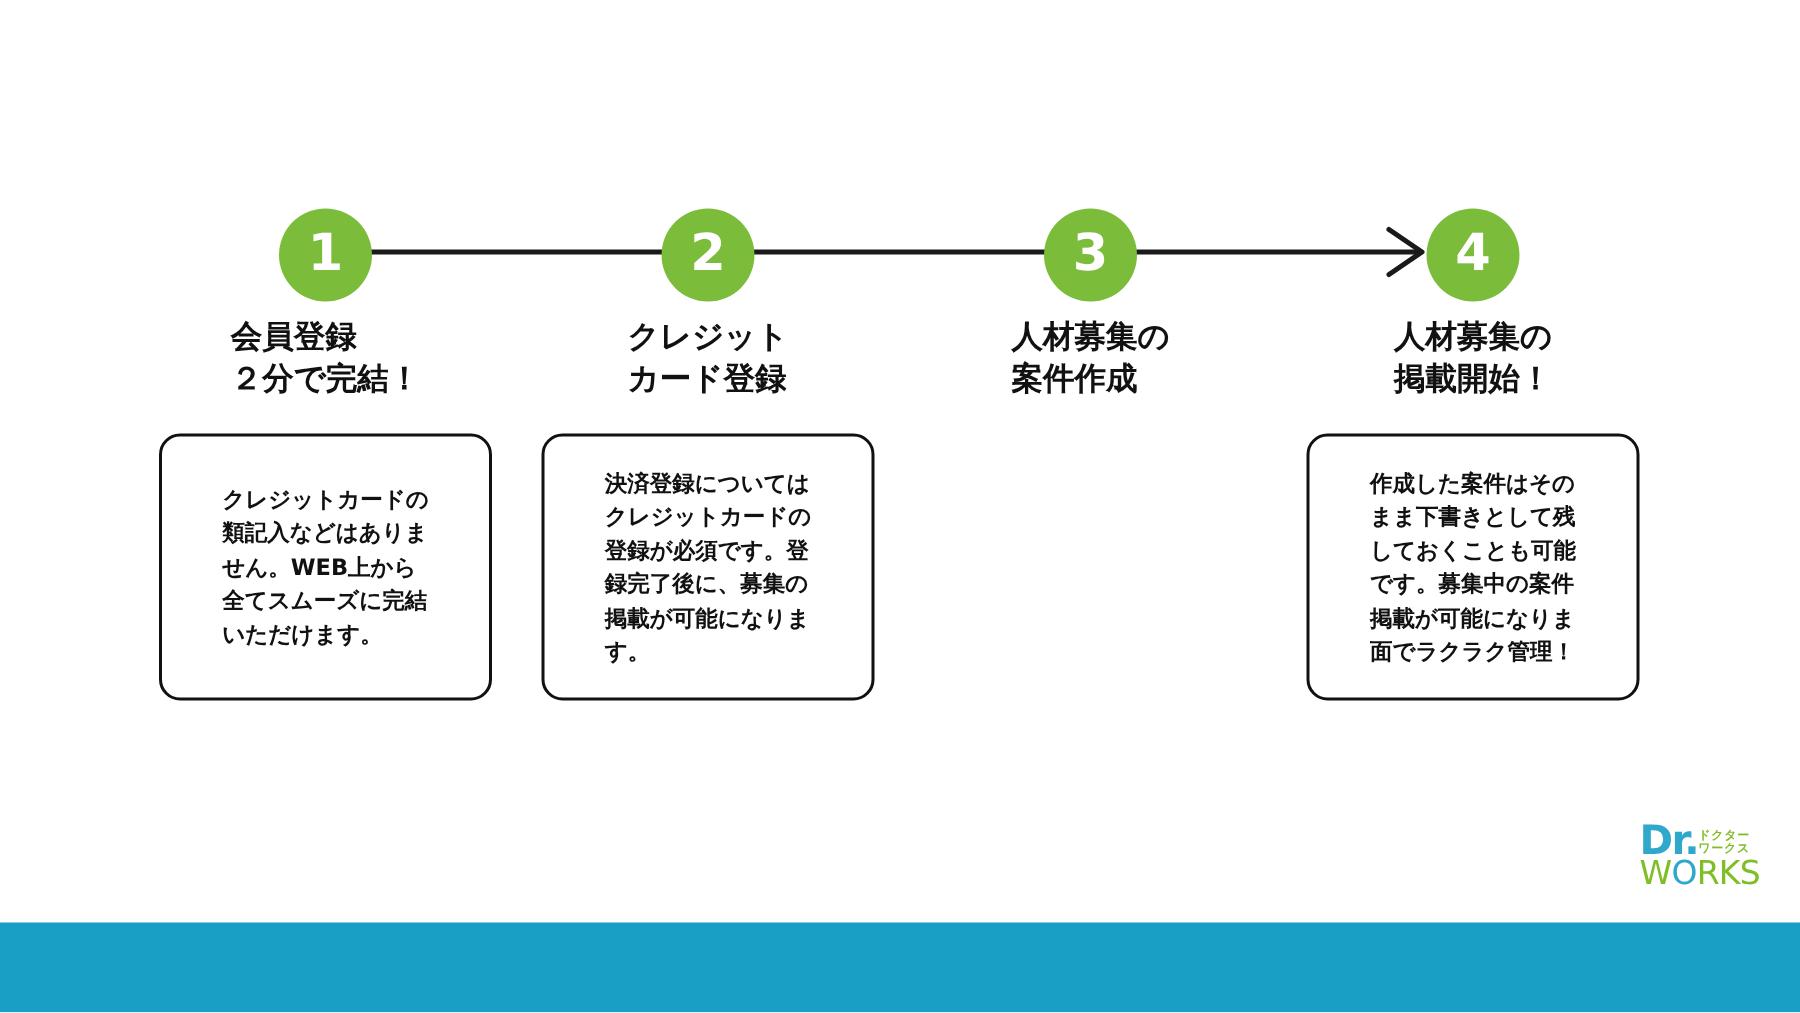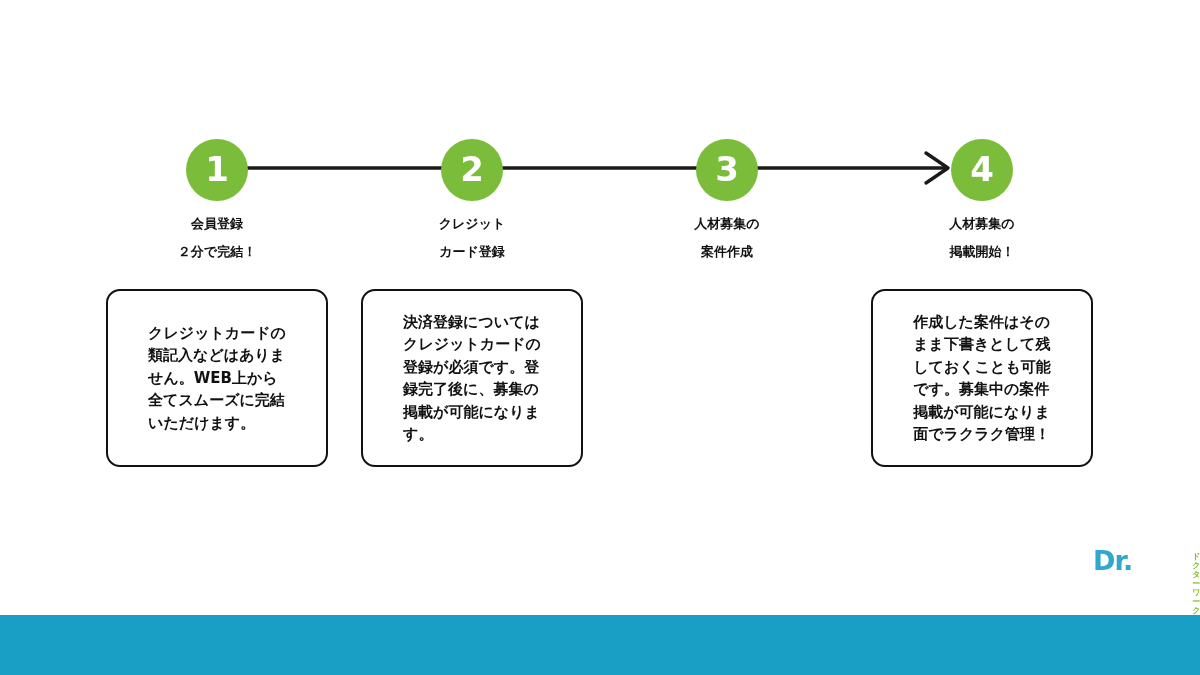--- a/index.html
+++ b/index.html
@@ -80,25 +80,24 @@
     justify-content: center;
   }
   .step-number {
     color: #ffffff;
     font-size: 34px;
     font-weight: bold;
     transform: translateY(-1px);
   }
   .step-title {
     margin-top: 9px;
-    font-size: 13px;
+    font-size: 21px;
     line-height: 28px;
     font-weight: bold;
     color: #111111;
-    text-align: center;
     white-space: pre-line;
   }
   .desc-box {
     margin-top: 23px;
     box-sizing: border-box;
     width: 222px;
     height: 178px;
     background: #ffffff;
     border: 2.5px solid #111111;
     border-radius: 14px;
@@ -118,31 +117,30 @@
   
   .logo {
     position: absolute;
     left: 1093px;
     top: 548px;
     width: 100px;
   }
   .logo-row1 {
     display: flex;
     align-items: flex-start;
-    gap: 47px;
   }
   .logo-dr {
     color: #2FA8CC;
     font-size: 27px;
     font-weight: bold;
     line-height: 26px;
     letter-spacing: -1px;
   }
   .logo-katakana {
-    margin-left: 13px;
+    margin-left: 0;
     margin-top: 4px;
     color: #80BE27;
     font-size: 8px;
     line-height: 9px;
     font-weight: bold;
     white-space: pre-line;
     letter-spacing: 0.5px;
   }
   .logo-works {
     margin-top: -2px;

